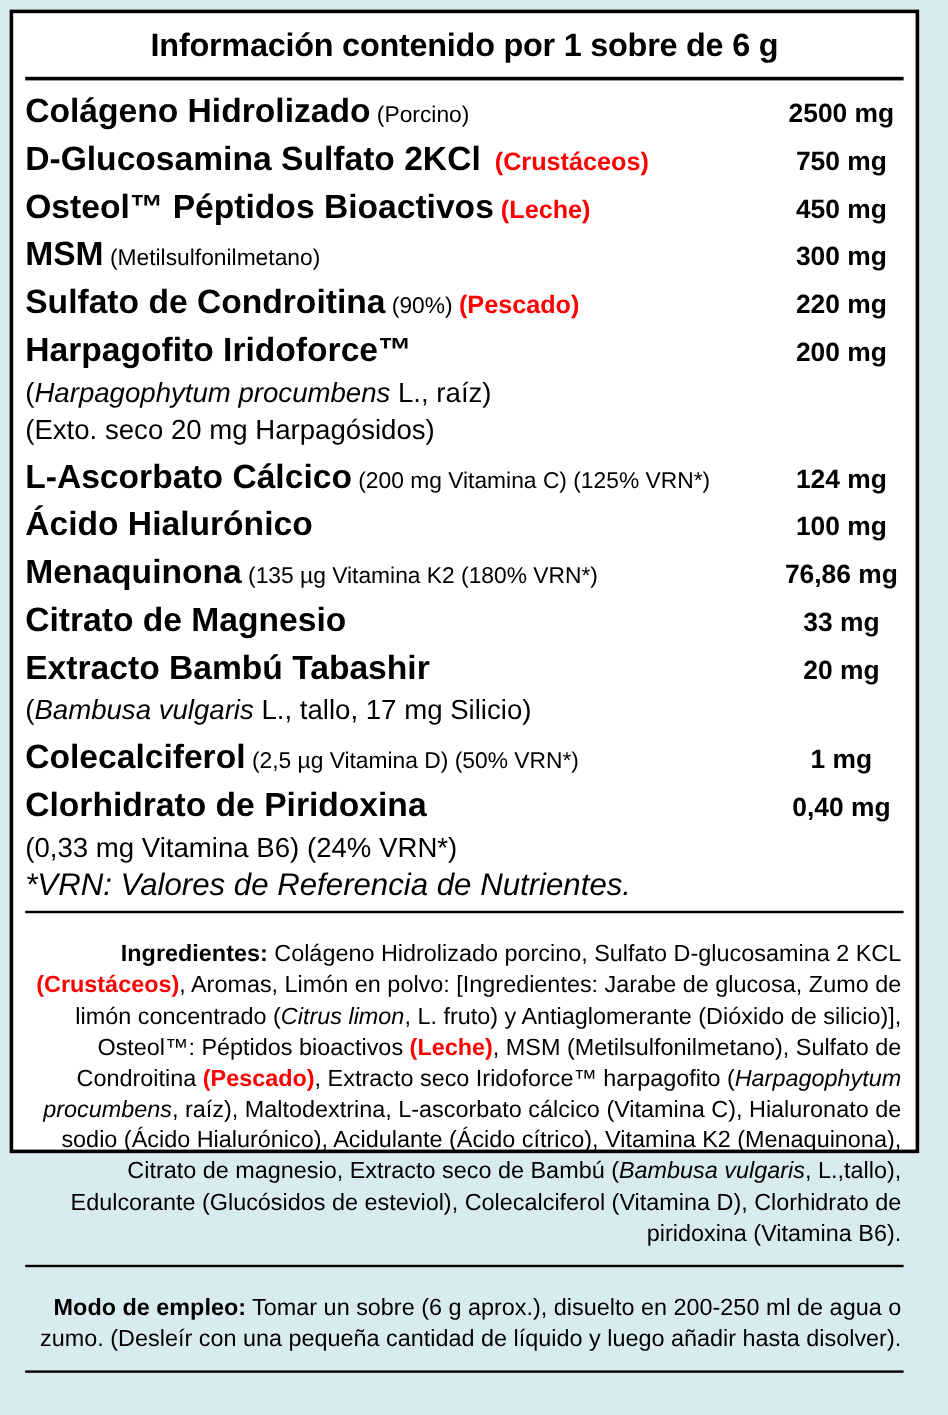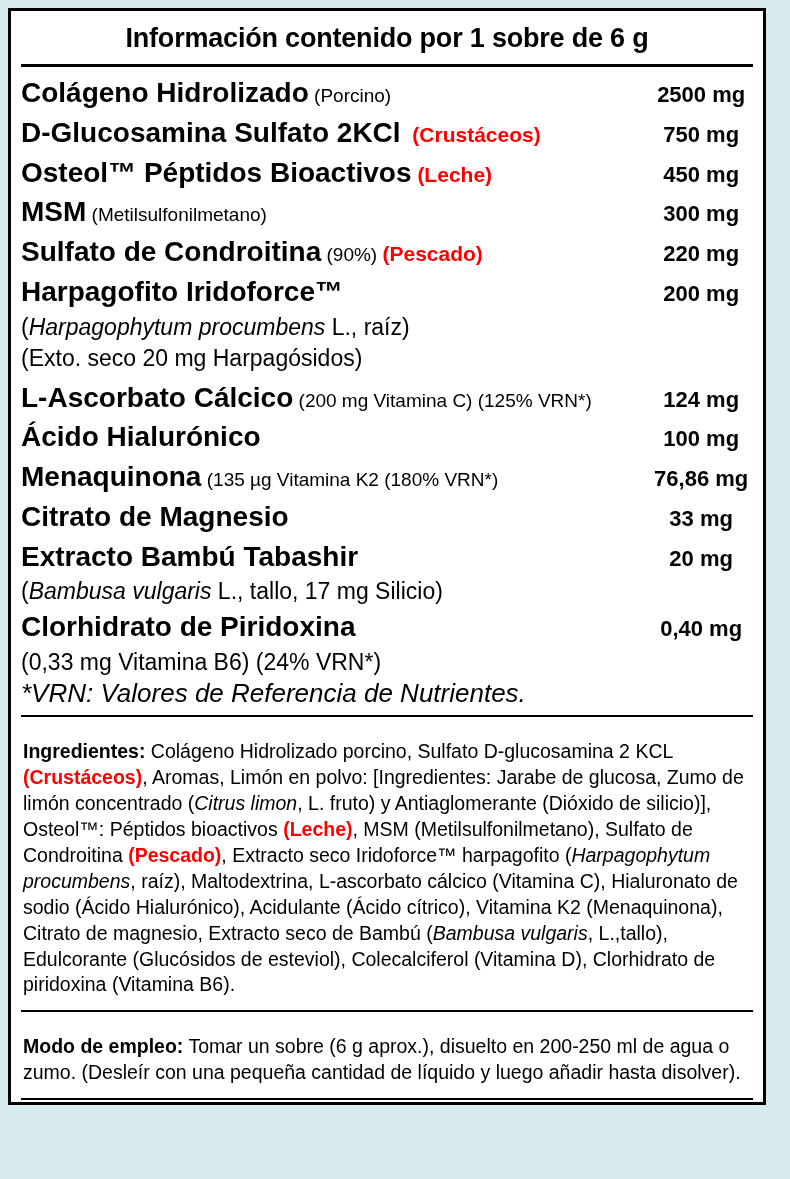--- a/index.html
+++ b/index.html
@@ -11,21 +11,21 @@
     width: 790px;
     height: 1179px;
     font-family: "Liberation Sans", sans-serif;
     color: #000;
   }
   .panel {
     position: absolute;
     left: 8px;
     top: 8px;
     width: 758px;
-    height: 1097px;
+    height: 953px;
     background: #ffffff;
     border: 3px solid #000000;
     box-sizing: border-box;
     padding: 8px 10px;
   }
   .title {
     font-size: 27px;
     font-weight: bold;
     text-align: center;
     padding: 4px 0 10px 0;
@@ -83,21 +83,21 @@
   .vrnnote {
     font-size: 26px;
     padding-top: 8px;
     padding-bottom: 2px;
     font-style: italic;
   }
   .block {
     font-size: 19.5px;
     line-height: 1.33;
     padding: 6px 2px 6px 2px;
-    text-align: left;
+    text-align: right;
     margin-top: 16px;
   }
   .block b {
     font-weight: bold;
   }
   .red {
     color: #ff0000;
     font-weight: bold;
   }
 </style>
@@ -159,20 +159,24 @@
         <td class="amount">33 mg</td>
       </tr>
       <tr>
         <td class="name"><span class="nm">Extracto Bambú Tabashir</span></td>
         <td class="amount">20 mg</td>
       </tr>
       <tr>
         <td class="contline" colspan="2">(<span class="it">Bambusa vulgaris</span><span> L., tallo, 17 mg Silicio)</span></td>
       </tr>
       <tr>
+        <td class="name" style="padding-top:4px;"><span class="nm">Colecalciferol</span><span class="sub"> (2,5 µg Vitamina D) (50% VRN*)</span></td>
+        <td class="amount" style="padding-top:4px;">1 mg</td>
+      </tr>
+      <tr>
         <td class="name"><span class="nm">Clorhidrato de Piridoxina</span></td>
         <td class="amount">0,40 mg</td>
       </tr>
       <tr>
         <td class="contline" colspan="2">(0,33 mg Vitamina B6) (24% VRN*)</td>
       </tr>
       <tr>
         <td class="vrnnote" colspan="2">*VRN: Valores de Referencia de Nutrientes.</td>
       </tr>
     </tbody>

